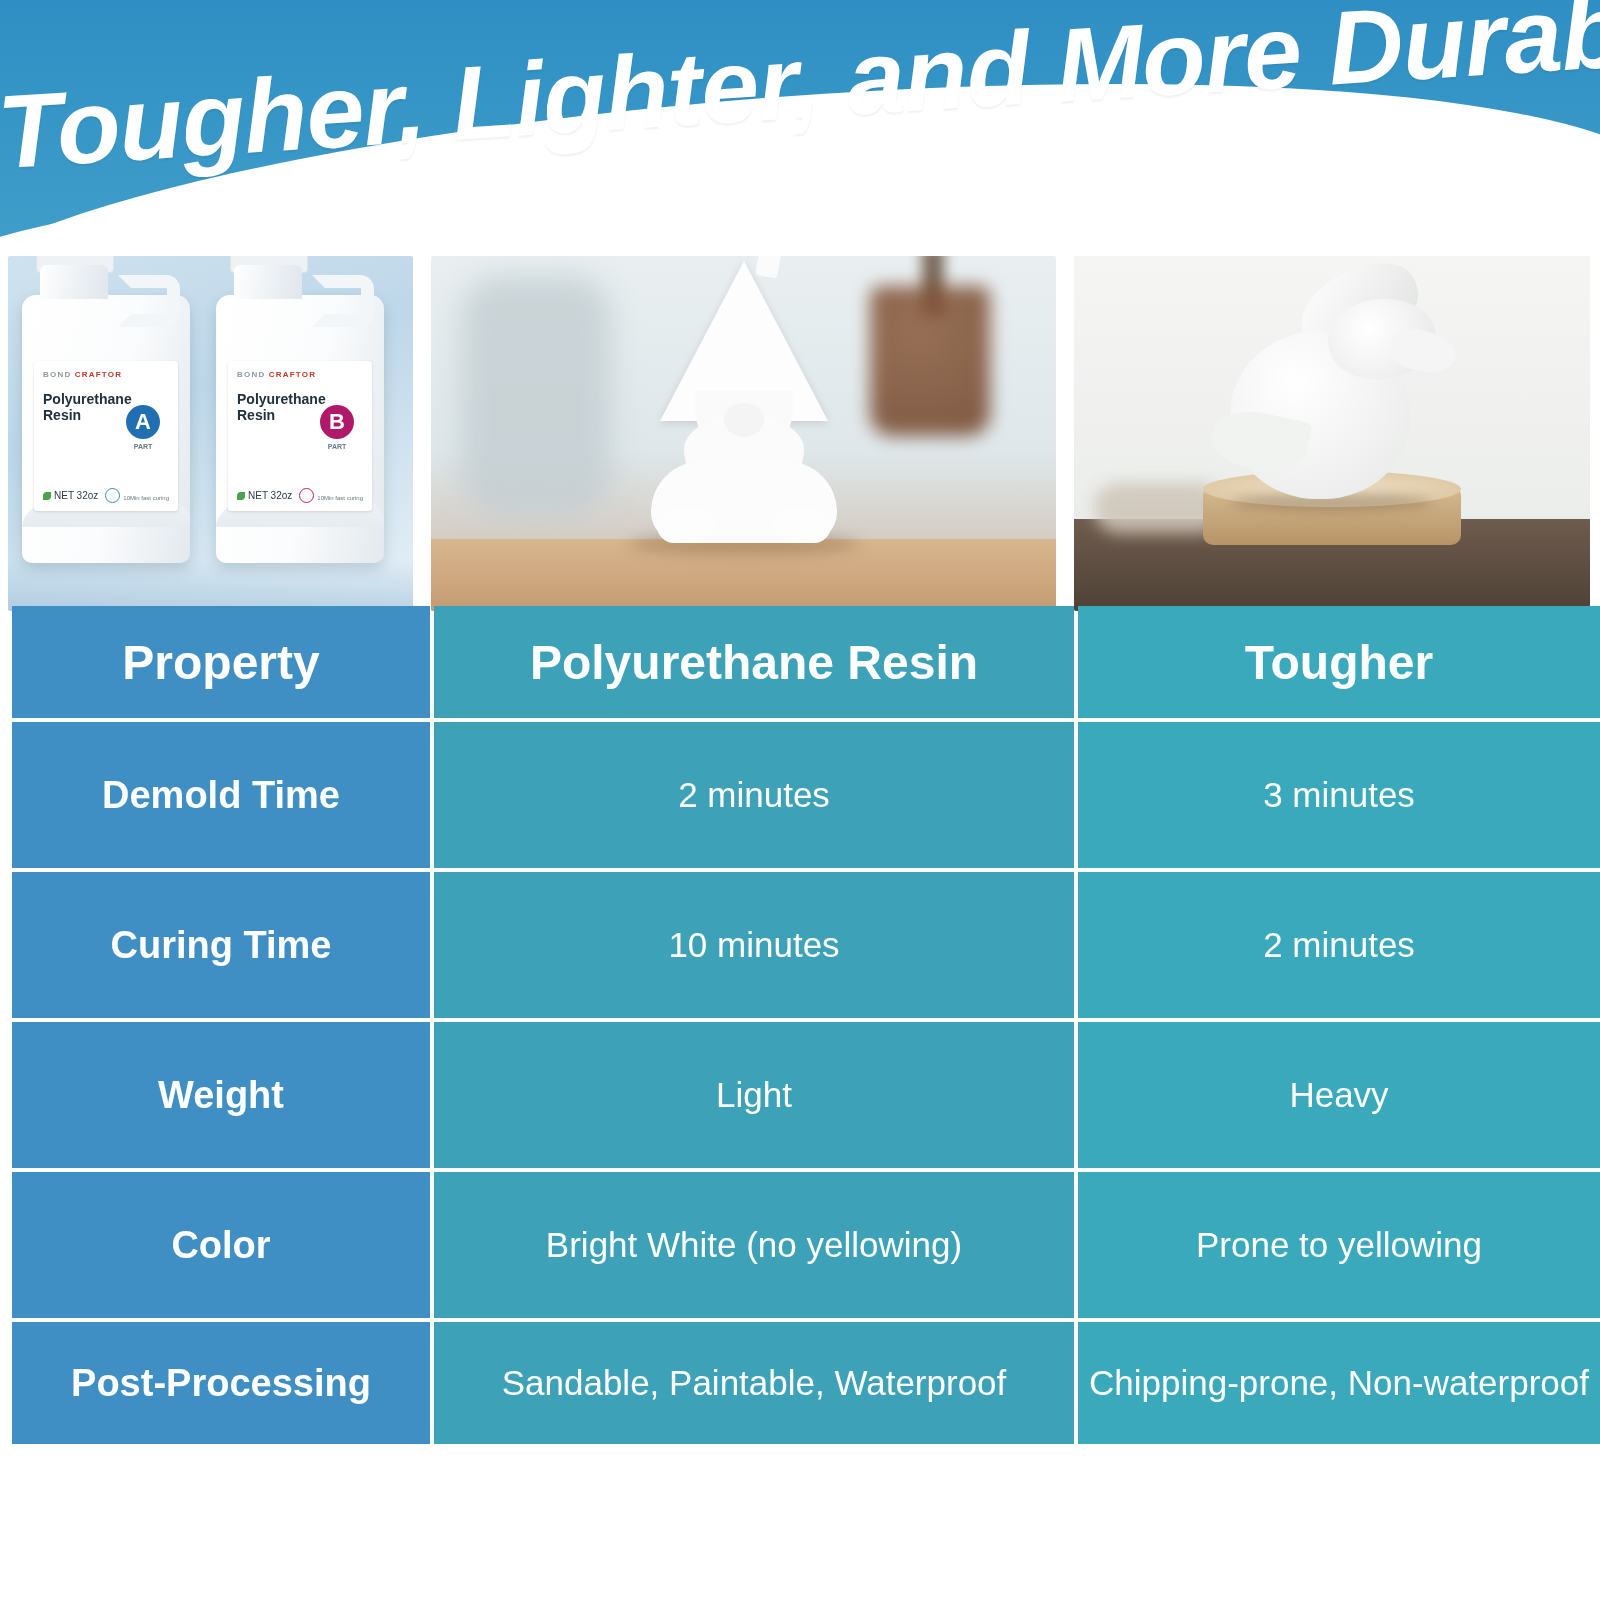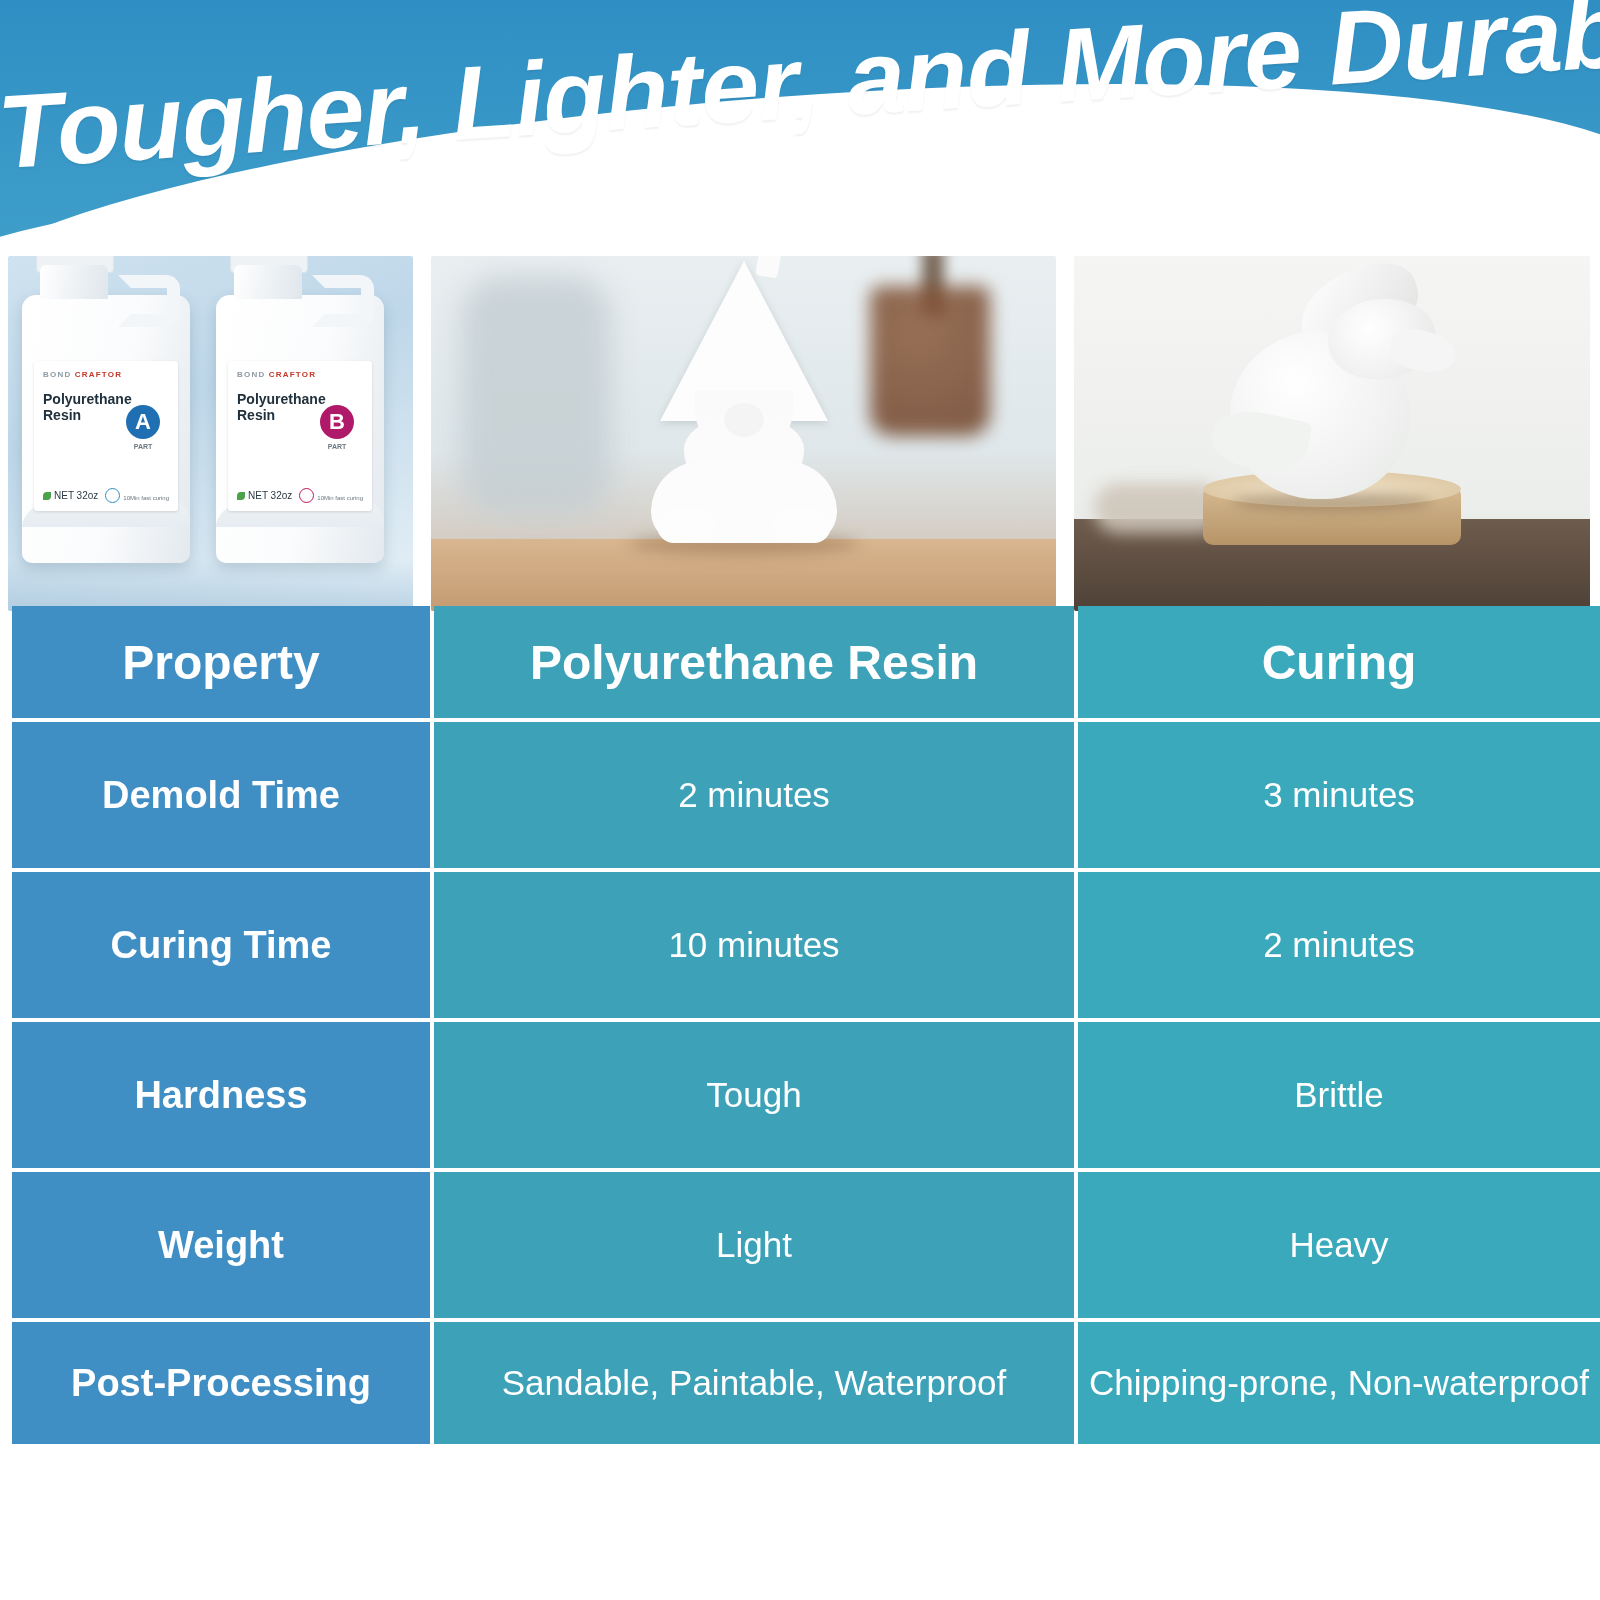--- a/index.html
+++ b/index.html
@@ -505,43 +505,43 @@
 <table class="cmp-table">
   <colgroup>
     <col class="col-prop">
       <col class="col-resin">
       <col class="col-plast">
   </colgroup>
   <thead>
     <tr>
       <th class="h-prop">Property</th>
       <th class="h-resin">Polyurethane Resin</th>
-      <th class="h-plast">Curing</th>
+      <th class="h-plast">Tougher</th>
     </tr>
   </thead>
   <tbody>
     <tr>
       <td class="prop">Demold Time</td>
       <td class="resin">2 minutes</td>
       <td class="plast">3 minutes</td>
     </tr>
     <tr>
       <td class="prop">Curing Time</td>
       <td class="resin">10 minutes</td>
       <td class="plast">2 minutes</td>
     </tr>
     <tr>
-      <td class="prop">Hardness</td>
-      <td class="resin">Tough</td>
-      <td class="plast">Brittle</td>
-    </tr>
-    <tr>
       <td class="prop">Weight</td>
       <td class="resin">Light</td>
       <td class="plast">Heavy</td>
+    </tr>
+    <tr>
+      <td class="prop">Color</td>
+      <td class="resin">Bright White (no yellowing)</td>
+      <td class="plast">Prone to yellowing</td>
     </tr>
     <tr>
       <td class="prop">Post-Processing</td>
       <td class="resin two-line">Sandable, Paintable, Waterproof</td>
       <td class="plast two-line">Chipping-prone, Non-waterproof</td>
     </tr>
   </tbody>
 </table>
 
 </body></html>

